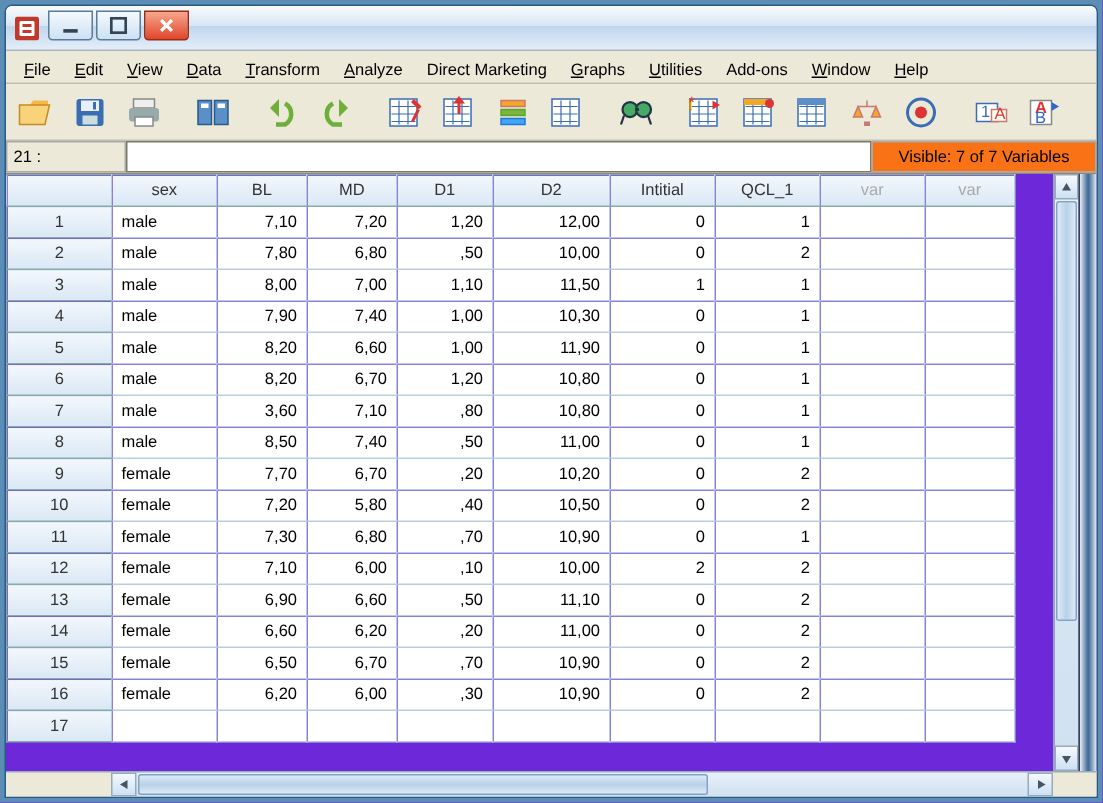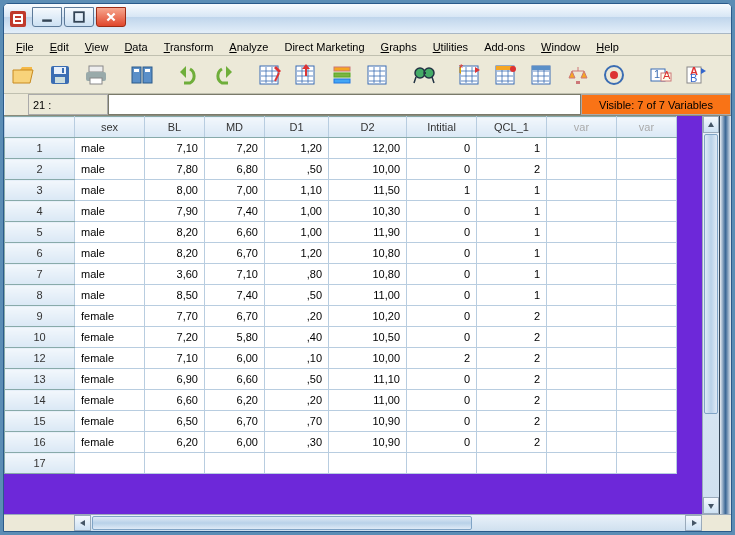--- a/index.html
+++ b/index.html
@@ -12,21 +12,21 @@
   .winbtn { width: 30px; height: 20px; border: 1px solid #5c7a99; border-radius: 0 0 3px 3px; background: linear-gradient(#f5f9fd,#cde1f3); display:flex; align-items:center; justify-content:center;}
   .winbtn.close { background: linear-gradient(#f7a78e,#e0462b); border-color:#9b2b14;}
   .winbtn svg { width:12px; height:12px; }
   .menubar { height: 22px; background: #ece9d8; display: flex; align-items: flex-end; padding: 0 6px; gap: 4px; border-bottom: 1px solid #c0c0b0; }
   .menuitem { padding: 2px 6px; color: #000; cursor: default; }
   .menuitem u { text-decoration: underline; }
   .toolbar { height: 38px; background: #ece9d8; display: flex; align-items: center; padding: 2px 4px; gap: 4px; border-bottom: 1px solid #c0c0b0; }
   .tbtn { width: 32px; height: 32px; border: 1px solid transparent; display:flex; align-items:center; justify-content:center; border-radius:3px;}
   .tsep { width: 6px; }
   .statusrow { height: 22px; display: flex; align-items: stretch; border-bottom: 1px solid #8a8a7a; }
-  .statusrow .rowlabel { width: 80px; background:#ece9d8; border:1px solid #aaa; display:flex; align-items:center; padding:0 4px;margin-left:24px;}
+  .statusrow .rowlabel { width: 80px; background:#ece9d8; border:1px solid #aaa; display:flex; align-items:center; padding:0 4px;}
   .statusrow .cellinput { flex:1; border:1px solid #7a7a6a; background:#fff; }
   .statusrow .visible { width:150px; background:#f97316; border:1px solid #aaa; display:flex; align-items:center; justify-content:center; color:#000;}
   .gridwrap { flex:1; display:flex; background:#6d28d9; overflow:hidden;}
   .grid { border-collapse: collapse; table-layout:fixed;}
   .grid th, .grid td { border: 1px solid #b8cde0; height: 21px; padding: 0 6px; background:#fff; white-space:nowrap; overflow:hidden;}
   .grid th { background: linear-gradient(#f2f7fc,#dae8f5); font-weight:normal; color:#333; text-align:center; border-top:1px solid #8aa; border-bottom:1px solid #8aa;}
   .grid th.rowhead { text-align:center; background: linear-gradient(#f2f7fc,#dae8f5); color:#333; width:70px; border-left:1px solid #8aa;}
   .grid td.num { text-align:right; font-family: Arial; }
   .grid td.txt { text-align:left; }
   .grid th.varcol { color:#aaa; }
@@ -364,20 +364,32 @@
               <td class="num">7,20</td>
               <td class="num">5,80</td>
               <td class="num">,40</td>
               <td class="num">10,50</td>
               <td class="num">0</td>
               <td class="num">2</td>
               <td></td>
               <td></td>
             </tr>
             <tr>
+              <th class="rowhead">11</th>
+              <td class="txt">female</td>
+              <td class="num">7,30</td>
+              <td class="num">6,80</td>
+              <td class="num">,70</td>
+              <td class="num">10,90</td>
+              <td class="num">0</td>
+              <td class="num">1</td>
+              <td></td>
+              <td></td>
+            </tr>
+            <tr>
               <th class="rowhead">12</th>
               <td class="txt">female</td>
               <td class="num">7,10</td>
               <td class="num">6,00</td>
               <td class="num">,10</td>
               <td class="num">10,00</td>
               <td class="num">2</td>
               <td class="num">2</td>
               <td></td>
               <td></td>

